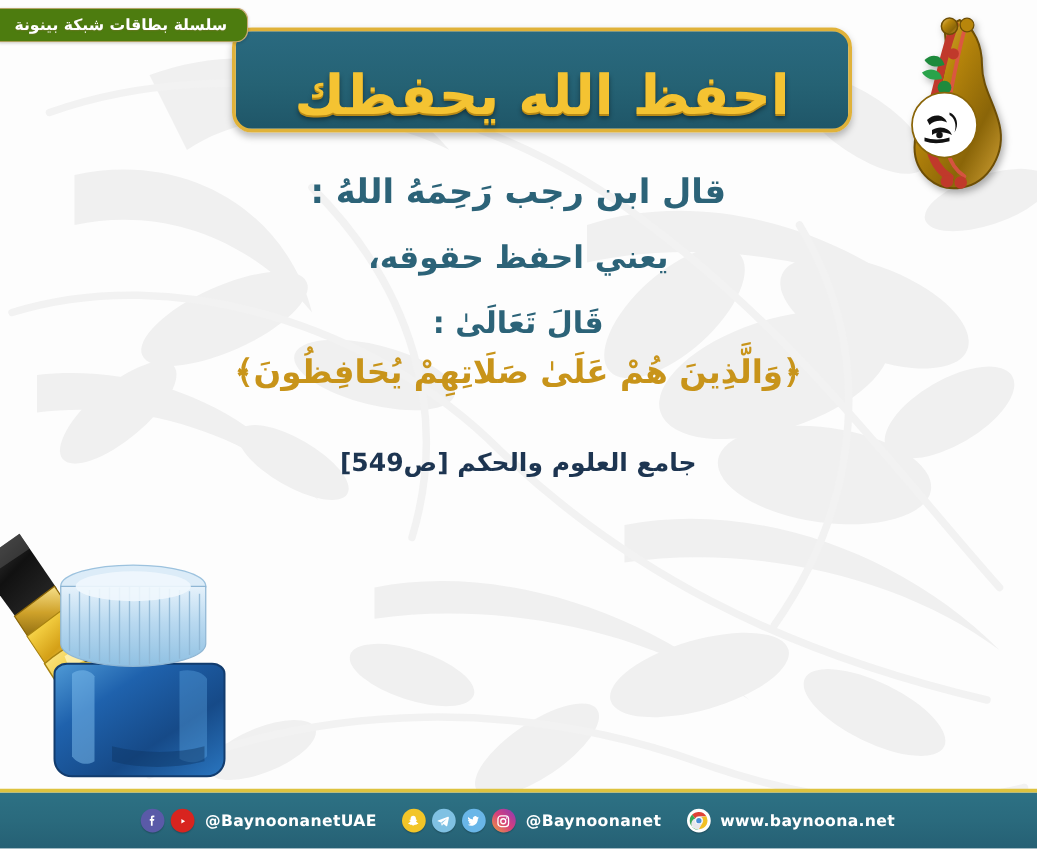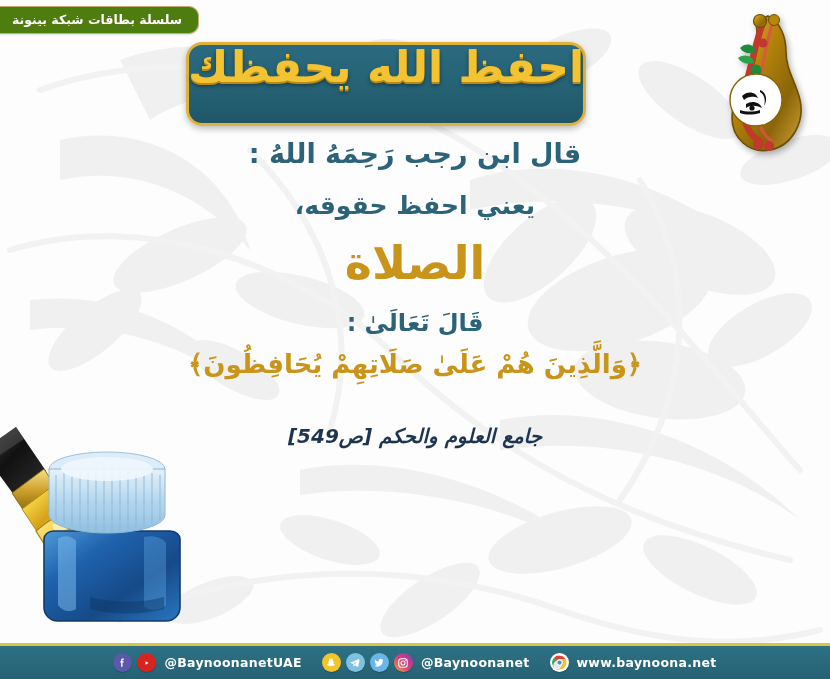--- a/index.html
+++ b/index.html
@@ -42,28 +42,28 @@
     font-weight:bold;
     letter-spacing:0.2px;
     white-space:nowrap;
     text-shadow:0 1px 1px rgba(140,110,60,.35);
     box-shadow:0 1px 2px rgba(0,0,0,.12);
   }
 
   
   .title-banner {
     position:absolute;
-    top:42px; left:186px;
-    width:400px; height:84px;
+    top:22px; left:186px;
+    width:496px; height:84px;
     z-index:5;
     background:linear-gradient(180deg,#2a6a80 0%,#256274 55%,#1f5668 100%);
     border:3px solid #e0b23a;
     border-radius:16px;
     box-shadow:0 3px 6px rgba(0,0,0,.25);
-    display:flex; align-items:flex-start; justify-content:center;
+    display:flex; align-items:flex-end; justify-content:center;
   }
   .title-text {
     font-family:"DejaVu Sans", sans-serif;
     font-size:44px;
     font-weight:bold;
     color:#f4c332;
     line-height:1;
     letter-spacing:1px;
     text-shadow:
       0 2px 0 #b98a16,
@@ -148,38 +148,37 @@
   }
 
   .line-source {
     font-size:20px;
     font-weight:bold;
     color:#1d3551;
     line-height:1.4;
     margin-top:38px;
     white-space:nowrap;
     direction:rtl;
-    font-style:italic;
   }
 
   
   .pen-ink {
     position:absolute;
     left:-6px; bottom:33px;
     width:215px; height:225px;
     z-index:5;
     pointer-events:none;
   }
   .pen-ink svg { width:100%; height:100%; display:block; }
 
   
   .footer {
     position:absolute;
     left:0; right:0; bottom:0;
-    height:36px;
+    height:48px;
     z-index:8;
     background:linear-gradient(180deg,#2d7184 0%,#2a6a7d 50%,#256074 100%);
     border-top:3px solid #ddc33f;
     display:flex;
     align-items:center;
     justify-content:center;
     gap:0;
     direction:ltr;
   }
   .footer-group {
@@ -315,21 +314,20 @@
     </svg>
   </div>
 
   <div class="content">
     <div class="line-attribution">قال ابن رجب رَحِمَهُ اللهُ :</div>
 
 
     <div class="line-explain">يعني احفظ حقوقه،</div>
 
 
-    <div class="line-keyword">الصلاة</div>
 
     <div class="line-ayah-intro">قَالَ تَعَالَىٰ :</div>
 
     <div class="line-ayah">﴿وَالَّذِينَ هُمْ عَلَىٰ صَلَاتِهِمْ يُحَافِظُونَ﴾</div>
 
     <div class="line-source">جامع العلوم والحكم [ص549]</div>
   </div>
 
   <div class="pen-ink">
     <svg viewBox="0 0 215 225" xmlns="http://www.w3.org/2000/svg">

